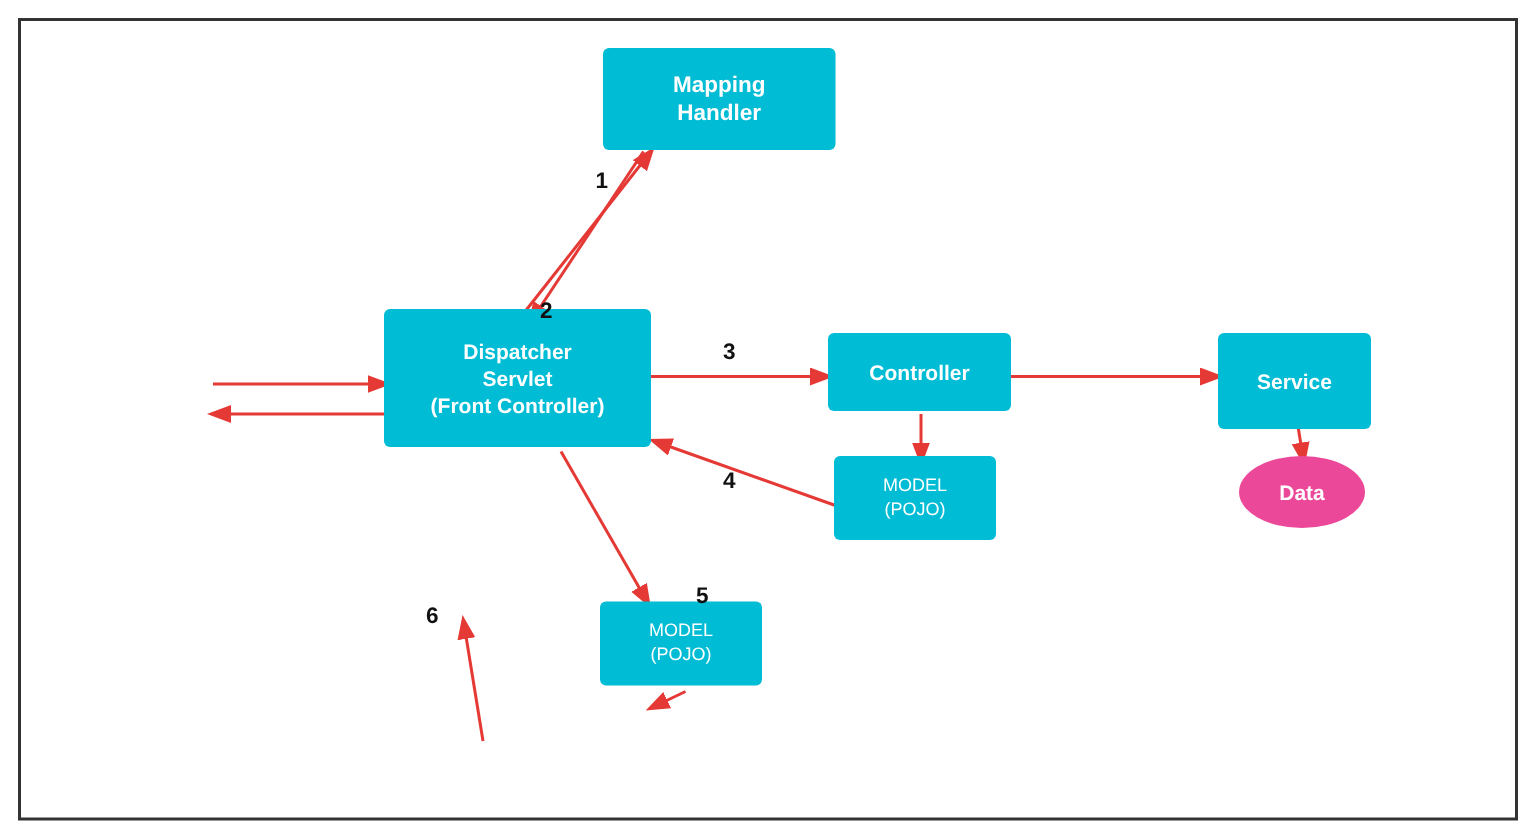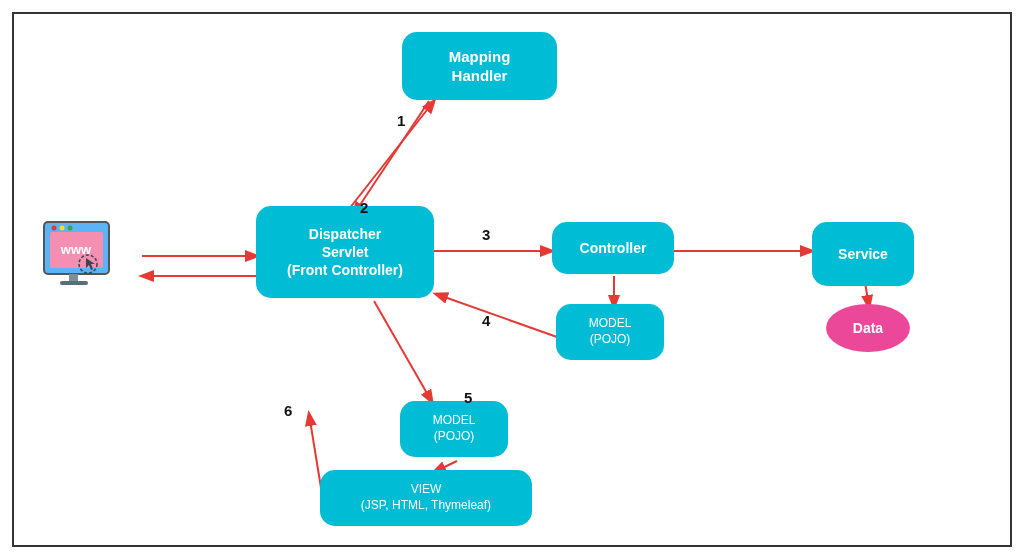--- a/index.html
+++ b/index.html
@@ -21,21 +21,21 @@
     }
     .box {
       position: absolute;
       background: #00bcd4;
       color: #fff;
       font-weight: bold;
       text-align: center;
       display: flex;
       align-items: center;
       justify-content: center;
-      border-radius: 15px;
+      border-radius: 4px;
       font-size: 14px;
       line-height: 1.3;
     }
     .box-oval {
       position: absolute;
       background: #ec4899;
       color: #fff;
       font-weight: bold;
       text-align: center;
       display: flex;
@@ -100,41 +100,20 @@
 
     <line x1="543" y1="323" x2="422" y2="280" stroke="#e53935" stroke-width="2" marker-end="url(#arrowRed)"></line>
 
     <line x1="360" y1="287" x2="418" y2="388" stroke="#e53935" stroke-width="2" marker-end="url(#arrowRed)"></line>
 
     <line x1="443" y1="447" x2="420" y2="458" stroke="#e53935" stroke-width="2" marker-end="url(#arrowRed)"></line>
 
     <line x1="308" y1="480" x2="295" y2="400" stroke="#e53935" stroke-width="2" marker-end="url(#arrowRed)"></line>
   </svg>
 
-  <div class="monitor-icon" style="left:22px; top:200px;">
-    <svg width="90" height="90" viewBox="0 0 90 90">
-
-      <rect x="8" y="8" width="65" height="52" rx="4" ry="4" fill="#5ab4f5" stroke="#555" stroke-width="2"></rect>
-
-      <rect x="14" y="18" width="53" height="36" rx="2" ry="2" fill="#f48fb1"></rect>
-
-      <circle cx="18" cy="14" r="2.5" fill="#e53935"></circle>
-      <circle cx="26" cy="14" r="2.5" fill="#fdd835"></circle>
-      <circle cx="34" cy="14" r="2.5" fill="#43a047"></circle>
-
-      <text x="40" y="40" text-anchor="middle" font-size="13" font-weight="bold" fill="#fff">www</text>
-
-      <polygon points="50,44 50,54 53,51 55,56 57,55 55,50 59,50" fill="#37474f"></polygon>
-
-      <rect x="33" y="60" width="9" height="8" fill="#78909c"></rect>
-      <rect x="24" y="67" width="28" height="4" rx="2" fill="#546e7a"></rect>
-
-      <circle cx="52" cy="50" r="9" fill="none" stroke="#37474f" stroke-width="1.5" stroke-dasharray="3,2"></circle>
-    </svg>
-  </div>
 
   <div class="box" style="left:388px; top:18px; width:155px; height:68px; font-size:15px;">
     <span style="white-space:pre-line;">Mapping
 Handler</span>
   </div>
 
   <div class="box" style="left:242px; top:192px; width:178px; height:92px; font-size:14px;">
     <span style="white-space:pre-line;">Dispatcher
 Servlet
 (Front Controller)</span>
@@ -155,24 +134,20 @@
 
   <div class="box-oval" style="left:812px; top:290px; width:84px; height:48px; font-size:14px;">
     <span>Data</span>
   </div>
 
   <div class="box box-small" style="left:386px; top:387px; width:108px; height:56px; font-size:12px;">
     <span style="white-space:pre-line;">MODEL
 (POJO)</span>
   </div>
 
-  <div class="box box-small" style="left:306px; top:456px; width:212px; height:56px; font-size:12px;">
-    <span style="white-space:pre-line;">VIEW
-(JSP, HTML, Thymeleaf)</span>
-  </div>
 
   <div class="label-num" style="left:383px; top:98px;">1</div>
   <div class="label-num" style="left:346px; top:185px;">2</div>
   <div class="label-num" style="left:468px; top:212px;">3</div>
   <div class="label-num" style="left:468px; top:298px;">4</div>
   <div class="label-num" style="left:450px; top:375px;">5</div>
   <div class="label-num" style="left:270px; top:388px;">6</div>
 
 </div>
 

